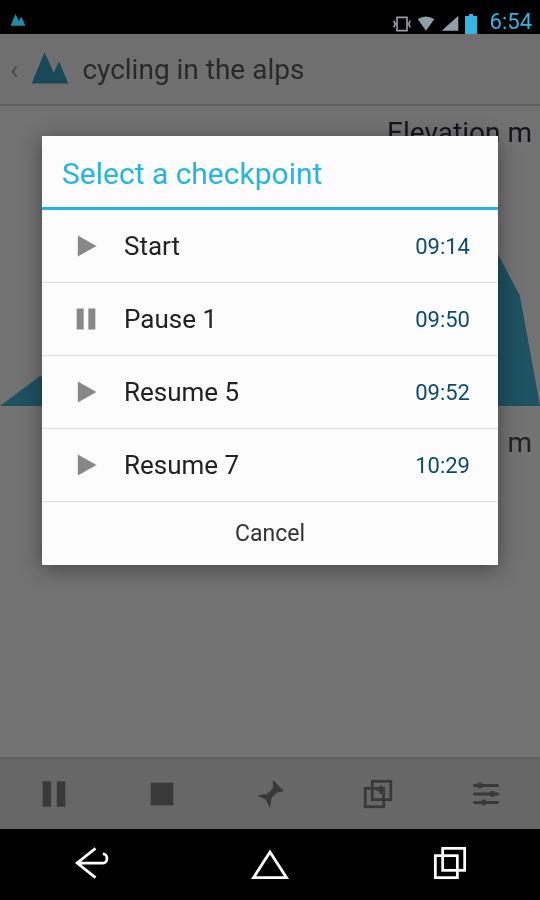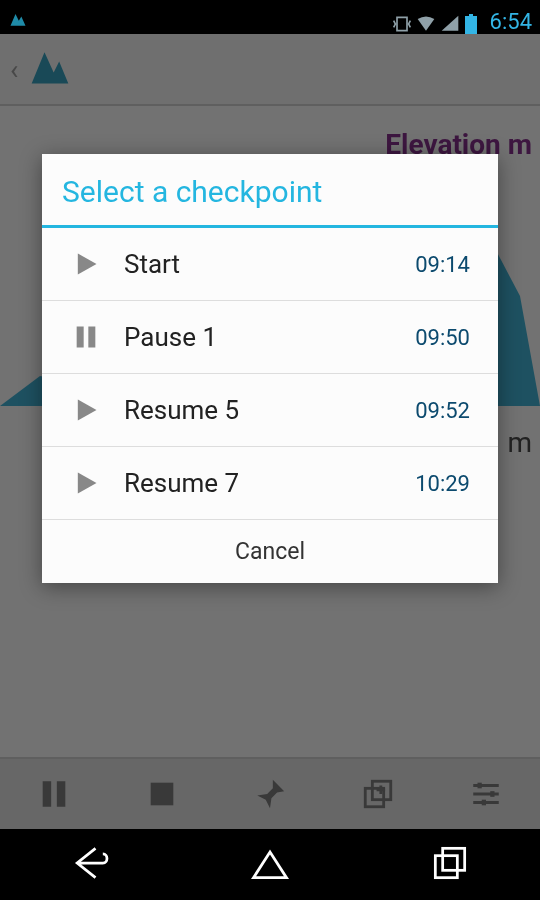--- a/index.html
+++ b/index.html
@@ -27,21 +27,21 @@
   padding: 0 10px; gap: 10px; border-bottom: 2px solid #bbb;
 }
 .actionbar .back-caret { color: #888; font-size: 28px; }
 .actionbar .logo svg { width: 44px; height: 44px; }
 .actionbar .title { font-size: 28px; color: #444; }
 
 
 .content-bg {
   position: relative; height: 723px; background: #e4e4e4;
 }
-.elev-label { position: absolute; right: 8px; top: 22px; font-size: 28px; color: #701a75; font-weight: bold; }
+.elev-label { position: absolute; right: 8px; top: 10px; font-size: 28px; color: #0f172a; }
 .m-label { position: absolute; right: 8px; top: 320px; font-size: 28px; color: #333; }
 .mountain-shape {
   position: absolute; left: 0; top: 40px; width: 540px; height: 280px;
 }
 .bottom-toolbar {
   position: absolute; bottom: 0; left: 0; right: 0; height: 72px;
   background: #ccc; border-top: 2px solid #bbb;
   display: flex; justify-content: space-around; align-items: center;
 }
 .bottom-toolbar .tb-btn { width: 70px; height: 50px; display:flex; align-items:center; justify-content:center; }
@@ -56,21 +56,21 @@
 .navbar .home svg { fill: #fff; stroke: none; }
 
 
 .scrim {
   position: absolute; top: 34px; left: 0; right: 0; bottom: 71px;
   background: rgba(20,20,20,0.55);
 }
 
 
 .dialog {
-  position: absolute; top: 154px; left: 42px; width: 456px;
+  position: absolute; top: 136px; left: 42px; width: 456px;
   background: #fcfcfc; box-shadow: 0 4px 20px rgba(0,0,0,0.4);
 }
 .dialog-title {
   color: #24b6e0; font-size: 30px; font-weight: 400;
   padding: 20px 20px 16px 20px;
   border-bottom: 3px solid #24b6e0;
 }
 .checkpoint-list { }
 .checkpoint-item {
   display: flex; align-items: center; height: 73px;
@@ -114,20 +114,21 @@
   <span class="time">6:54</span>
 </div>
 
 <div class="actionbar">
   <span class="back-caret">‹</span>
   <span class="logo">
     <svg viewBox="0 0 24 24">
         <path fill="#1f8ba8" d="M2 21 L9 4 L14 15 L17 9 L22 21 Z"></path>
       </svg>
   </span>
+  <span class="title">cycling in the alps</span>
 </div>
 
 <div class="content-bg">
   <div class="elev-label">Elevation m</div>
   <svg class="mountain-shape" viewBox="0 0 540 280">
     <path fill="#2a9cbf" d="M0 260 L40 230 L90 240 L150 170 L230 100 L310 60 L370 40 L420 80 L470 55 L520 150 L540 260 Z"></path>
   </svg>
   <div class="m-label">m</div>
 
   <div class="bottom-toolbar">

